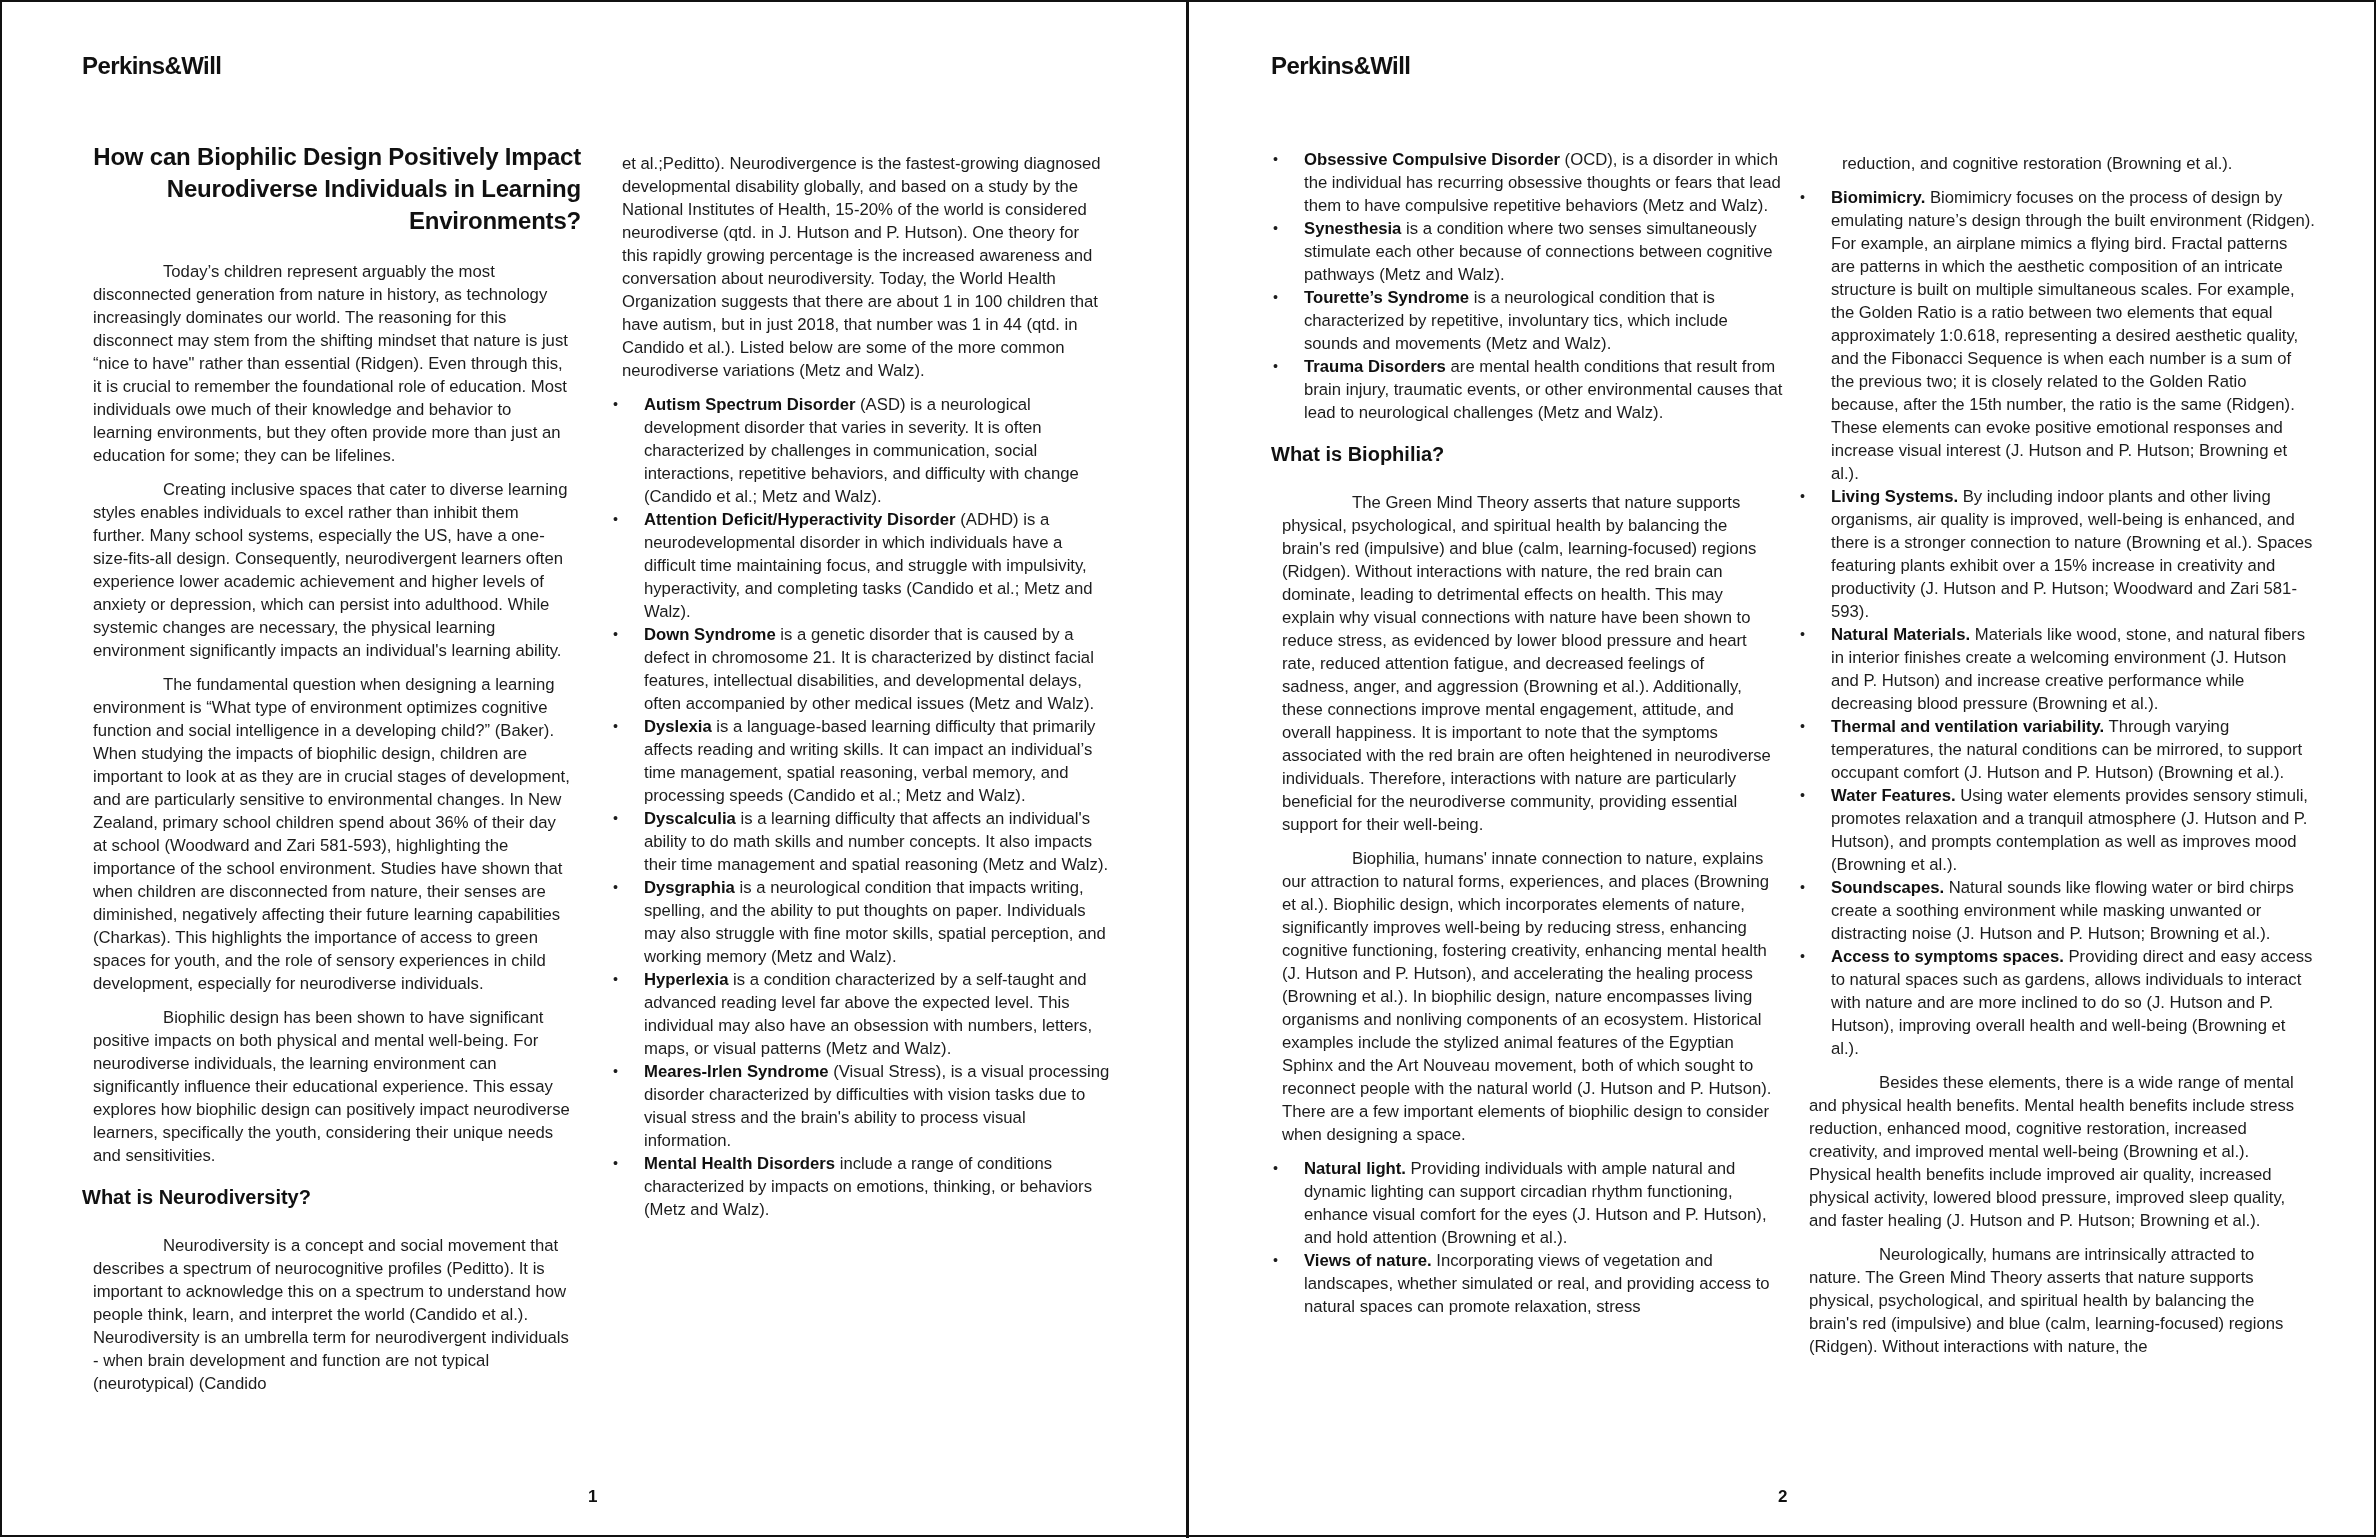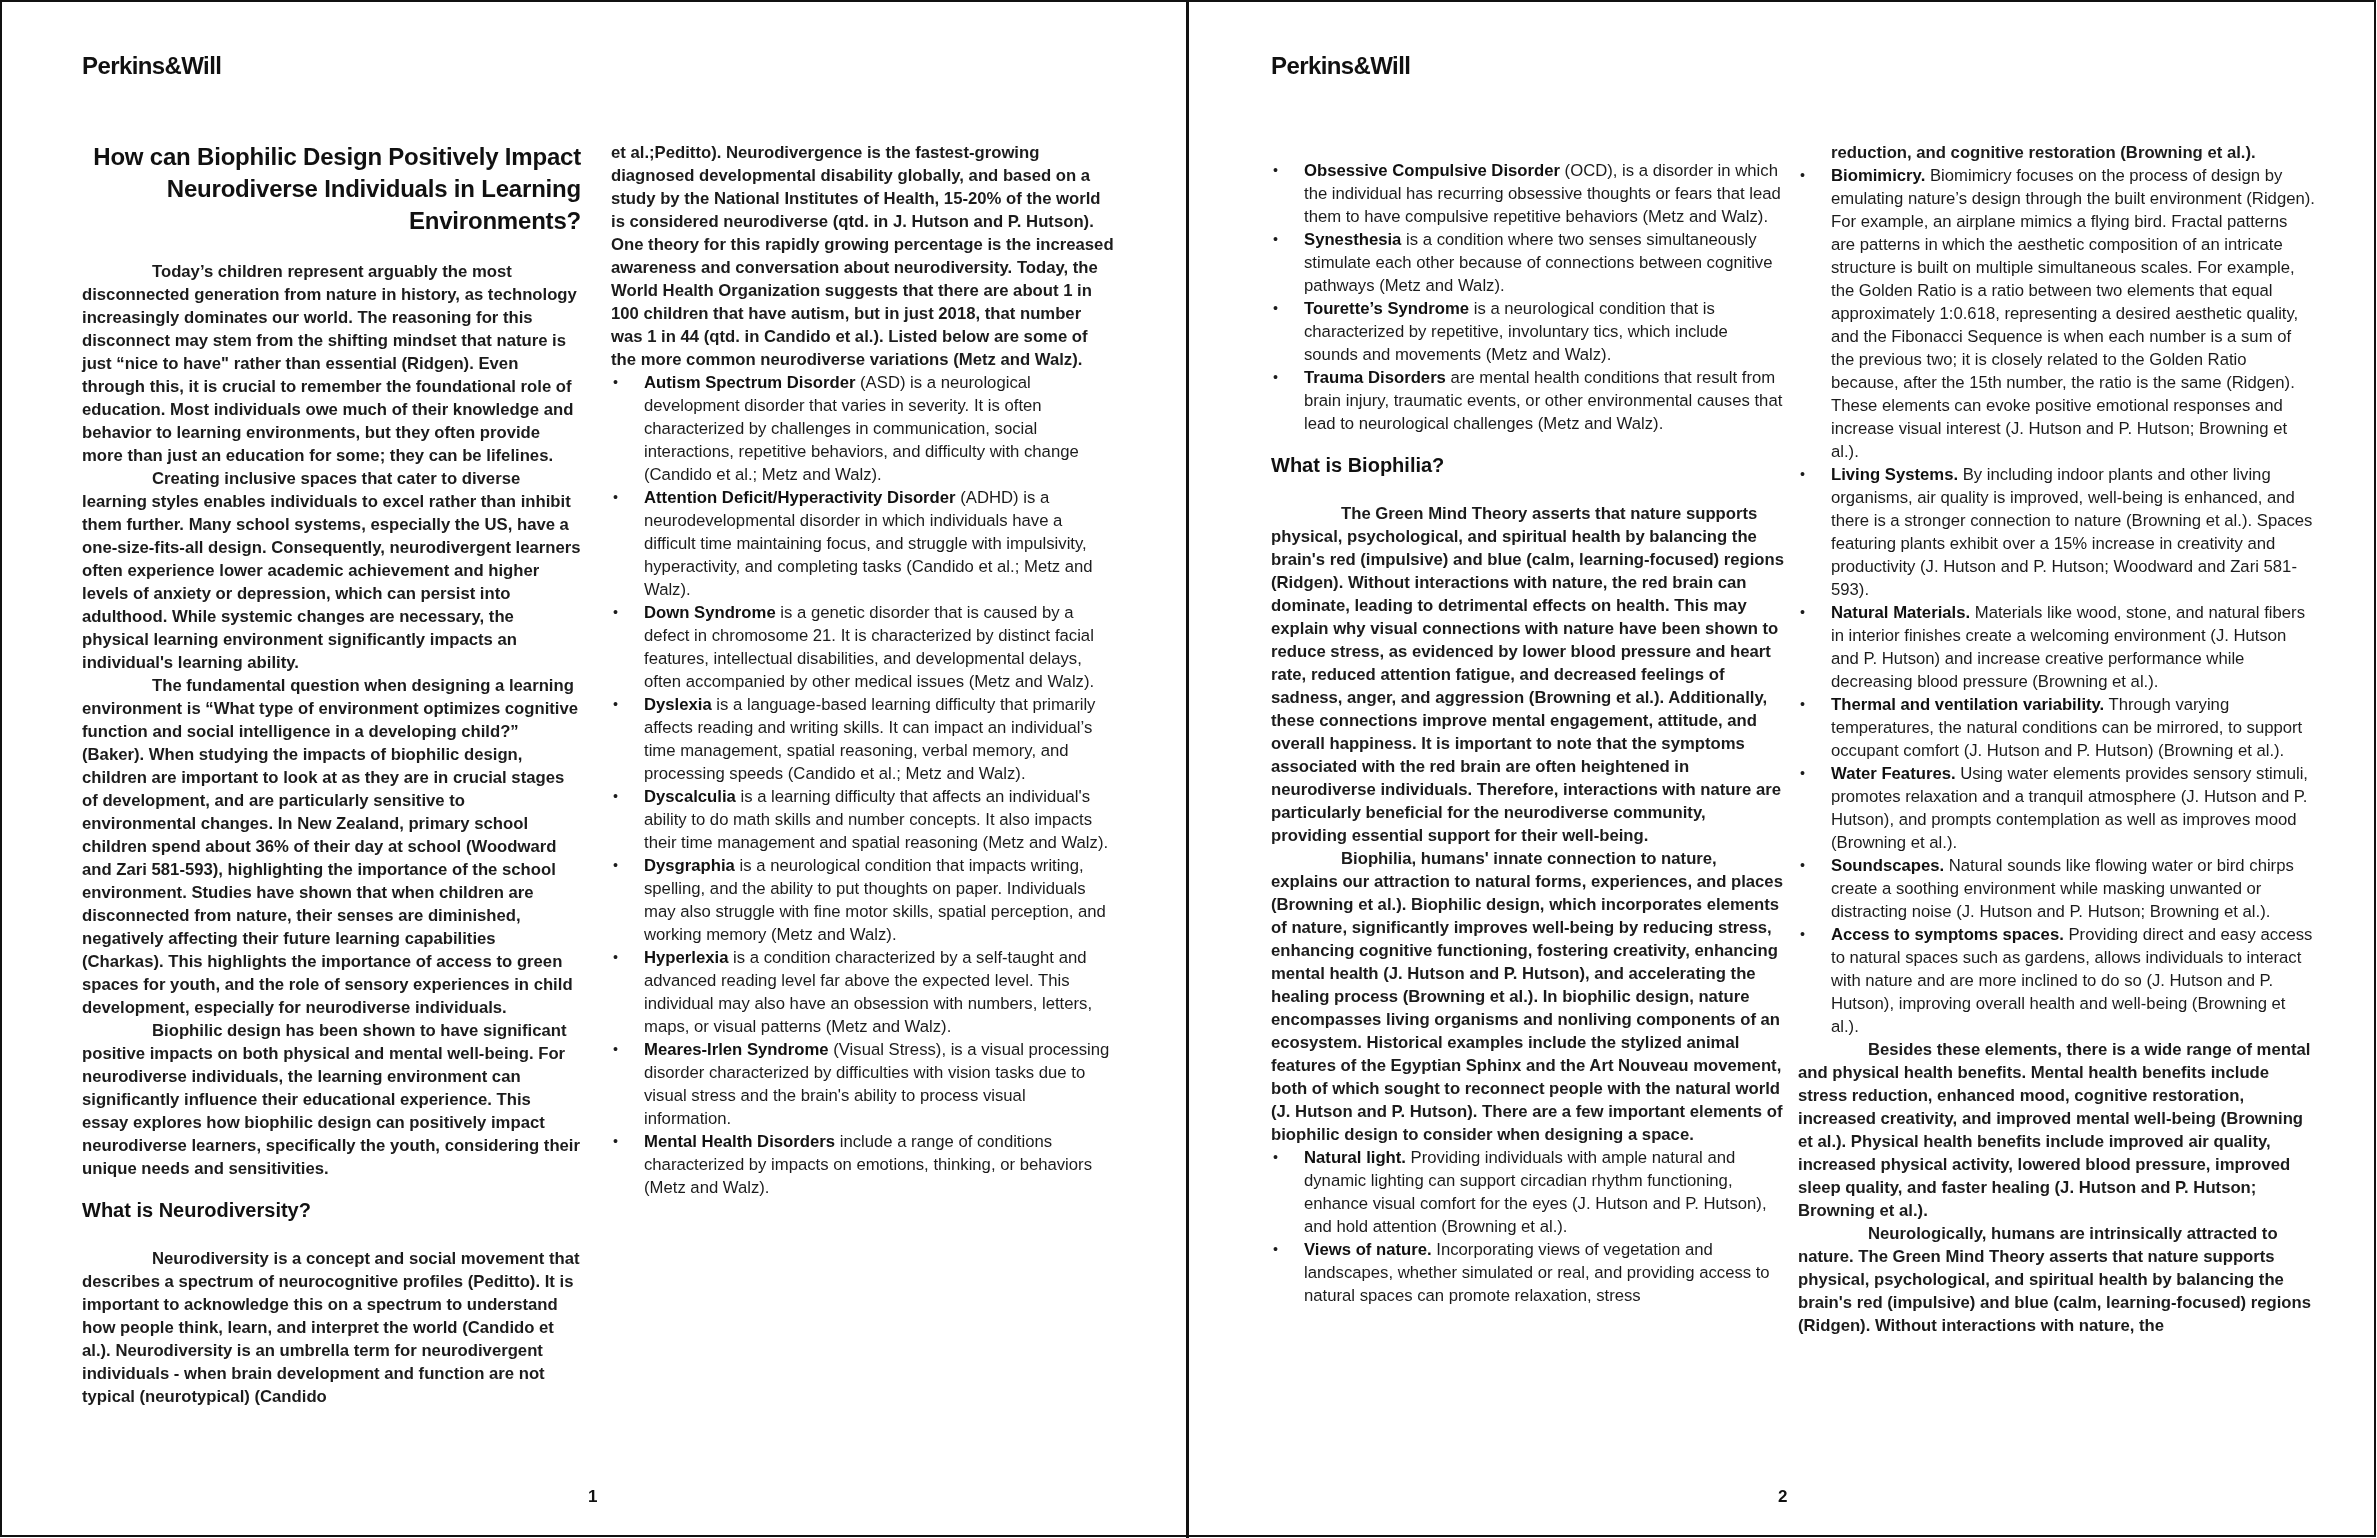--- a/index.html
+++ b/index.html
@@ -2,21 +2,21 @@
 <html style="font-size:15px"><head>
 <meta charset="utf-8">
 <style>
   html, body { margin: 0; padding: 0; background: #ffffff; }
   body { width: 2378px; height: 1539px; position: relative; overflow: hidden; font-family: "Liberation Sans", sans-serif; color: #1a1a1a; }
   .frame { position: absolute; left: 0; top: 0; width: 2372px; height: 1533px; border: 2.9px solid #111; }
   .divider { position: absolute; left: 1186px; top: 0; width: 2.9px; height: 1539px; background: #111; }
   .page { position: absolute; top: 0; height: 1539px; }
   .logo { position: absolute; top: 52px; font-size: 24px; font-weight: bold; letter-spacing: -0.6px; color: #111; }
   .col { position: absolute; font-size: 16.7px; line-height: 23px; color: #1c1c1c; }
-  .col p { margin: 0; font-weight: bold; }
+  .col p { margin: 11px; }
   .indent { text-indent: 70px; }
   .title { font-size: 24px; font-weight: bold; line-height: 32px; margin: 0 0 23px 0; color: #111; letter-spacing: -0.2px; text-align: right; }
   .h2 { font-size: 20px; font-weight: bold; margin: 17px 0 23px 0; line-height: 27px; color: #111; }
   ul.bl { list-style: none; margin: 0; padding: 0; }
   ul.bl li { position: relative; padding-left: 33px; }
   ul.bl li::before { content: "\2022"; position: absolute; left: 1.9px; top: 0; font-size: 14.3px; }
   b { font-weight: bold; color: #111; }
   .pnum { position: absolute; top: 1487px; font-size: 17px; font-weight: bold; color: #111; }
 </style>
 </head>
@@ -52,21 +52,21 @@
       <li><b>Mental Health Disorders</b><span> include a range of conditions characterized by impacts on emotions, thinking, or behaviors (Metz and Walz).</span></li>
     </ul>
   </div>
 
   <div class="pnum" style="left:588px;">1</div>
 </div>
 
 <div class="page" style="left:1189px;width:1189px;">
   <div class="logo" style="left:82px;">Perkins&amp;Will</div>
 
-  <div class="col" style="left:82px;top:159px;width:514px;">
+  <div class="col" style="left:82px;top:148px;width:514px;">
     <ul class="bl">
       <li><b>Obsessive Compulsive Disorder</b><span> (OCD), is a disorder in which the individual has recurring obsessive thoughts or fears that lead them to have compulsive repetitive behaviors (Metz and Walz).</span></li>
       <li><b>Synesthesia</b><span> is a condition where two senses simultaneously stimulate each other because of connections between cognitive pathways (Metz and Walz).</span></li>
       <li><b>Tourette’s Syndrome</b><span> is a neurological condition that is characterized by repetitive, involuntary tics, which include sounds and movements (Metz and Walz).</span></li>
       <li><b>Trauma Disorders</b><span> are mental health conditions that result from brain injury, traumatic events, or other environmental causes that lead to neurological challenges (Metz and Walz).</span></li>
     </ul>
     <h2 class="h2">What is Biophilia?</h2>
     <p class="indent">The Green Mind Theory asserts that nature supports physical, psychological, and spiritual health by balancing the brain's red (impulsive) and blue (calm, learning-focused) regions (Ridgen). Without interactions with nature, the red brain can dominate, leading to detrimental effects on health. This may explain why visual connections with nature have been shown to reduce stress, as evidenced by lower blood pressure and heart rate, reduced attention fatigue, and decreased feelings of sadness, anger, and aggression (Browning et al.). Additionally, these connections improve mental engagement, attitude, and overall happiness. It is important to note that the symptoms associated with the red brain are often heightened in neurodiverse individuals. Therefore, interactions with nature are particularly beneficial for the neurodiverse community, providing essential support for their well-being.</p>
     <p class="indent">Biophilia, humans' innate connection to nature, explains our attraction to natural forms, experiences, and places (Browning et al.). Biophilic design, which incorporates elements of nature, significantly improves well-being by reducing stress, enhancing cognitive functioning, fostering creativity, enhancing mental health (J. Hutson and P. Hutson), and accelerating the healing process (Browning et al.). In biophilic design, nature encompasses living organisms and nonliving components of an ecosystem. Historical examples include the stylized animal features of the Egyptian Sphinx and the Art Nouveau movement, both of which sought to reconnect people with the natural world (J. Hutson and P. Hutson). There are a few important elements of biophilic design to consider when designing a space.</p>
     <ul class="bl">

